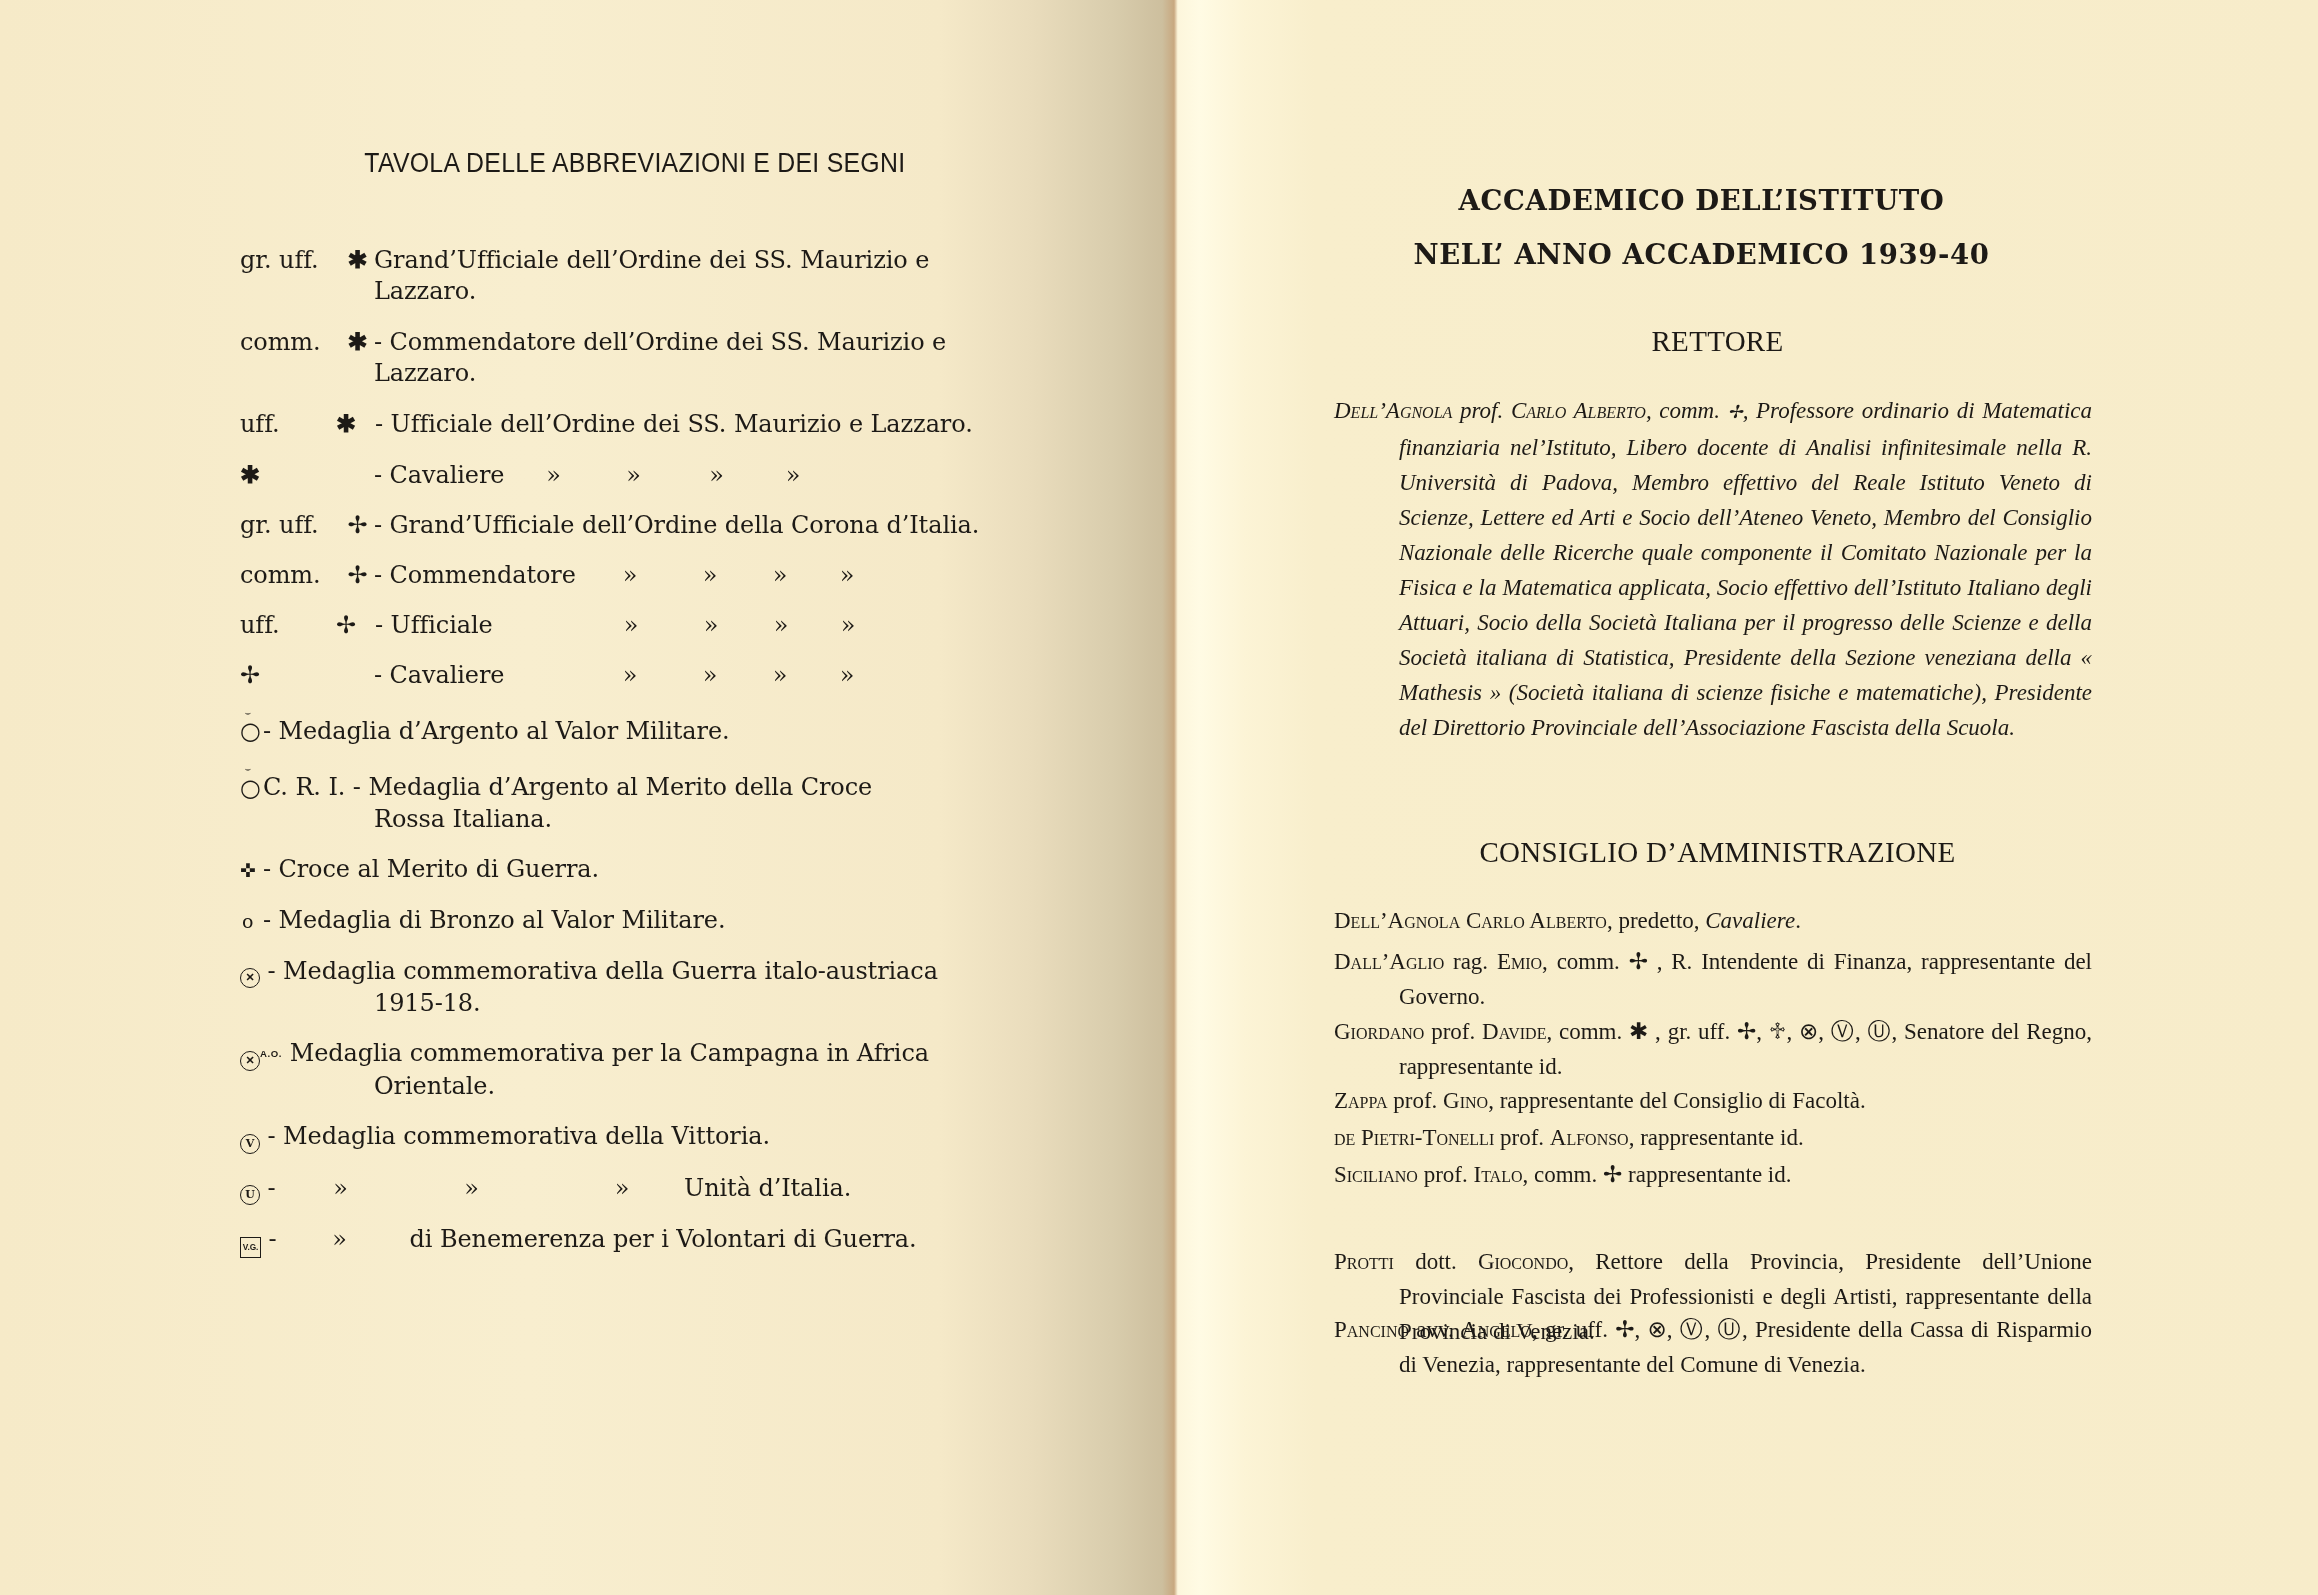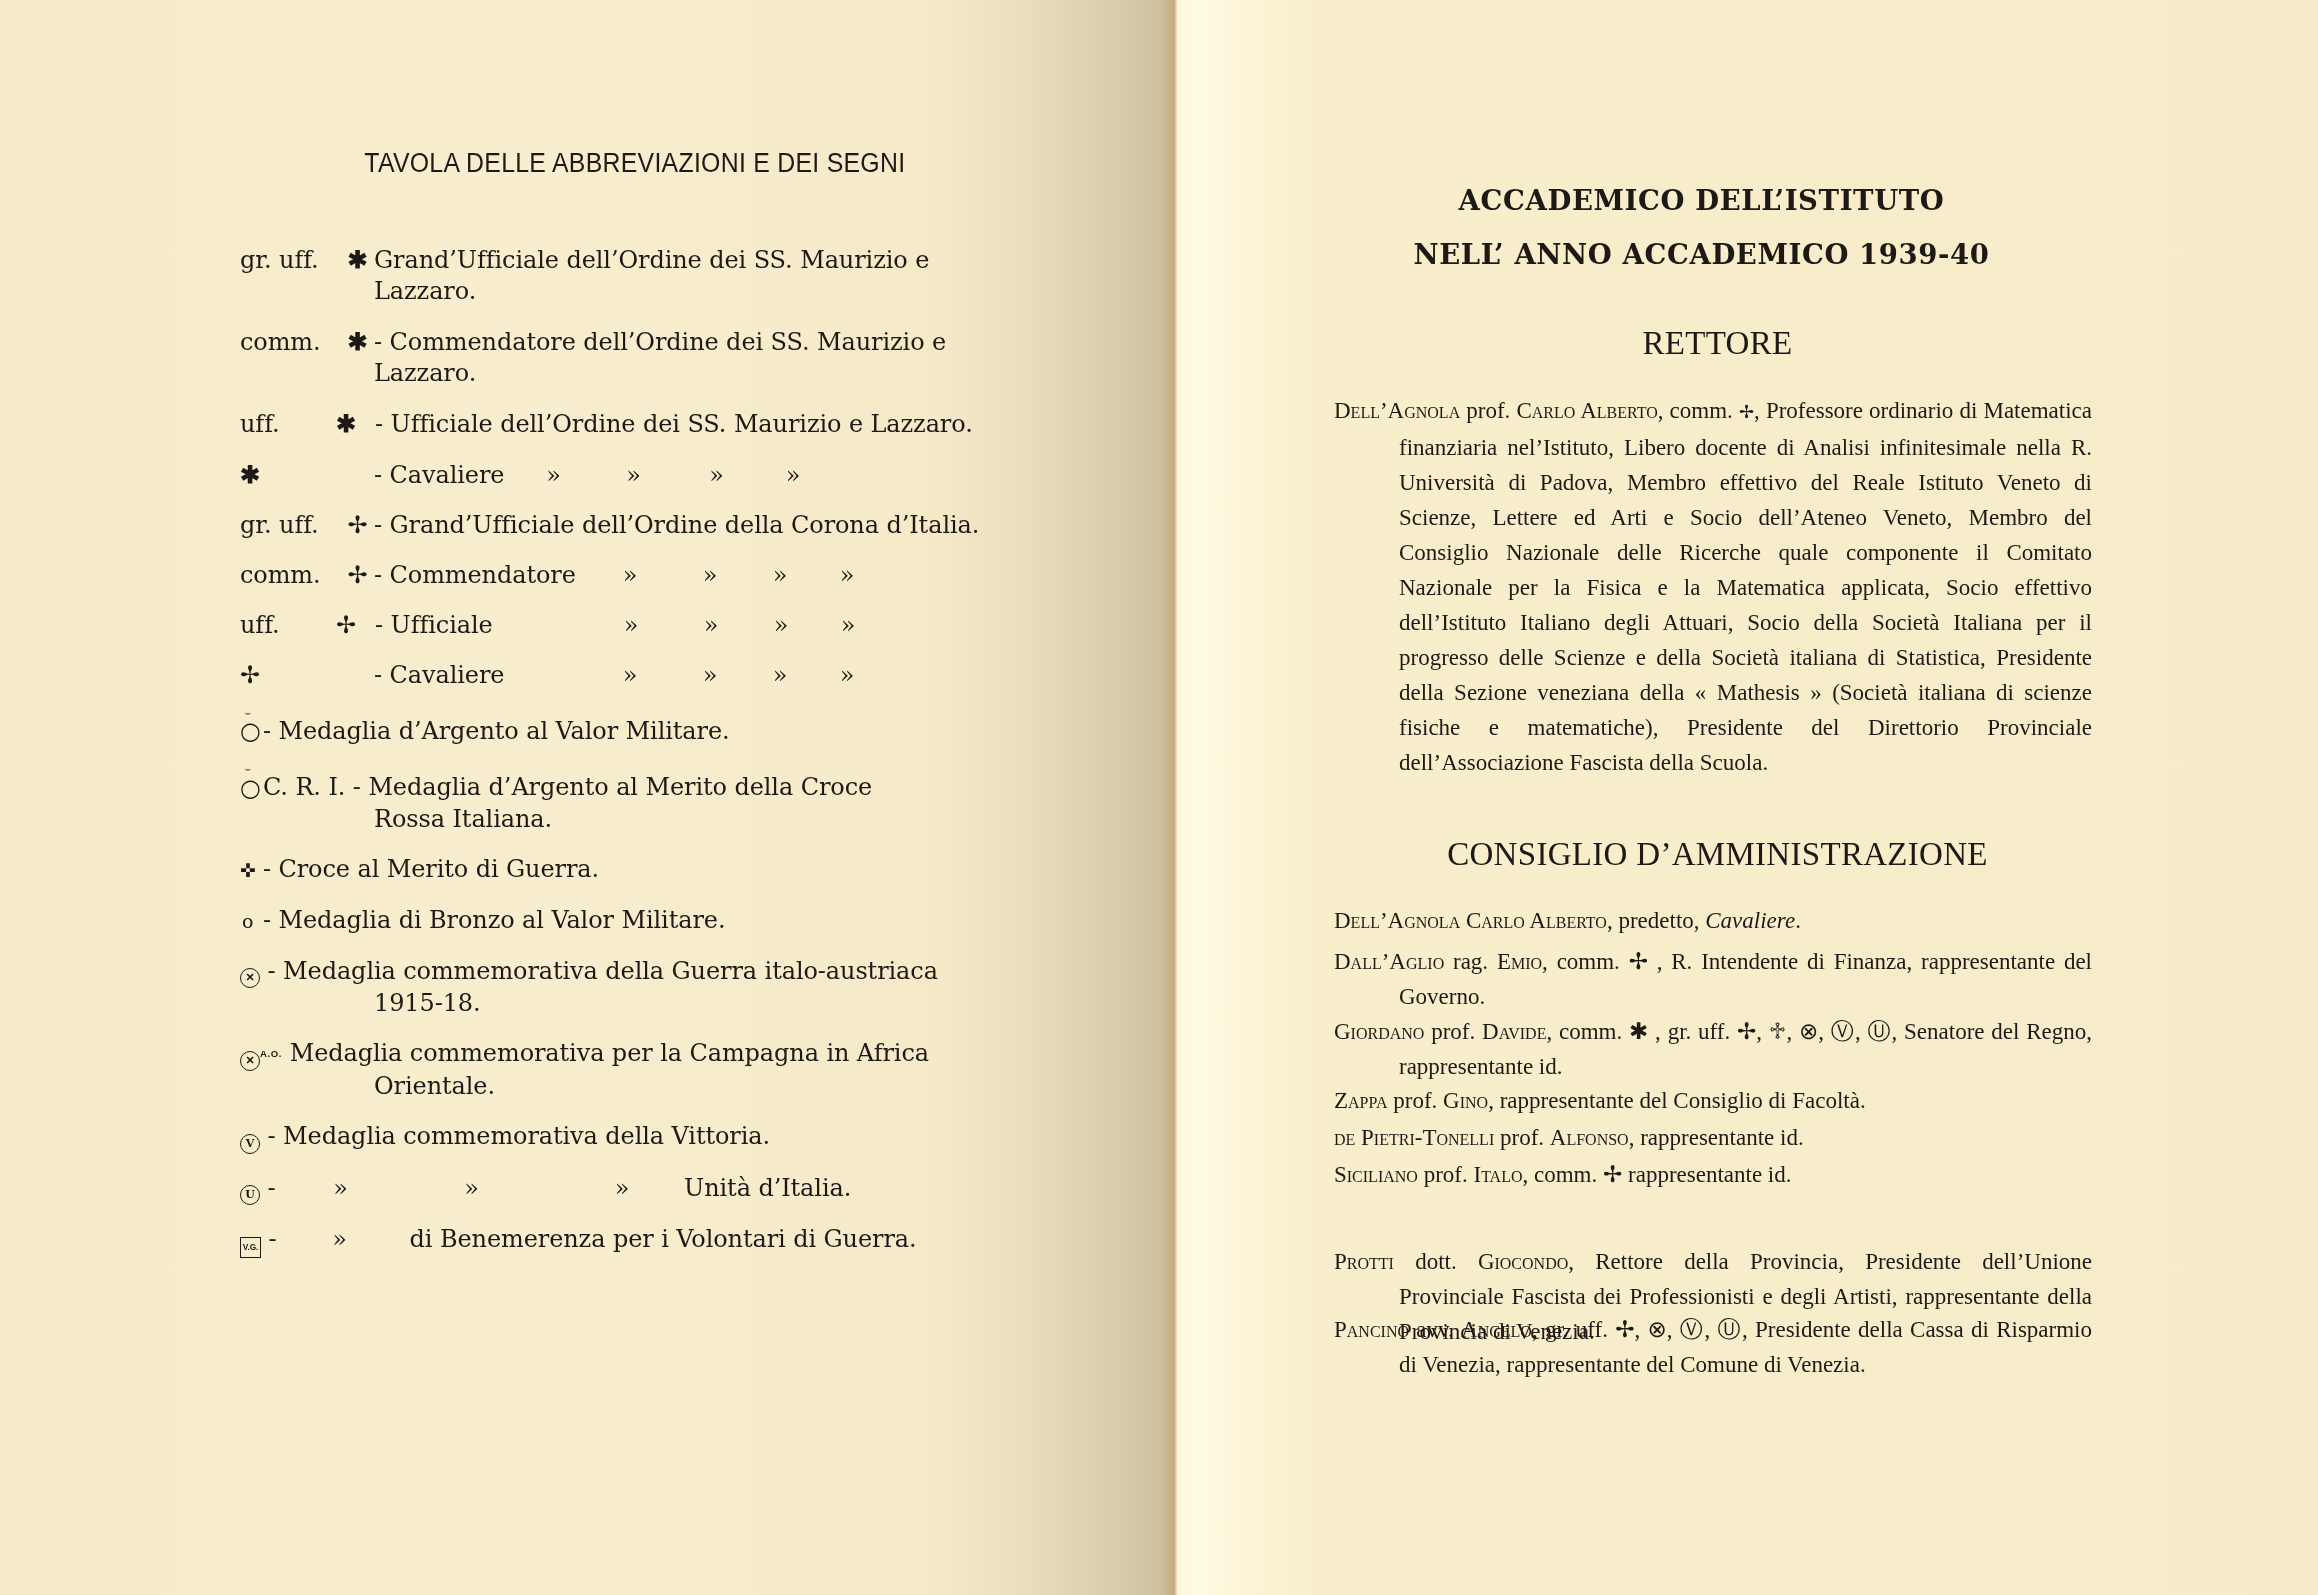--- a/index.html
+++ b/index.html
@@ -54,33 +54,33 @@
   
   .r-title {
     position: absolute; left: 1174px; width: 1145px; top: 173px; text-align: center;
     padding-right: 90px; box-sizing: border-box;
     font-family: "DejaVu Serif", serif; font-size: 27.5px; font-weight: bold; line-height: 54px;
     letter-spacing: 0.6px;
   }
   .r-section {
     position: absolute; left: 1174px; width: 1145px; text-align: center; padding-right: 58px;
     box-sizing: border-box;
-    font-family: "Liberation Serif", serif; font-size: 33px; letter-spacing: 0.3px;
+    font-family: "Liberation Serif", serif; font-size: 29px; letter-spacing: 0.3px;
   }
   #rettore-heading { top: 325px; }
   #consiglio-heading { top: 836px; }
   .entry {
     position: absolute; left: 1334px; width: 758px;
     font-family: "Liberation Serif", serif; font-size: 23px; line-height: 35px;
     text-align: justify; text-indent: -65px; padding-left: 65px; box-sizing: border-box;
   }
   .entry .sc { font-variant: small-caps; }
   .entry .it { font-style: italic; }
   .entry .orn { font-size: 18px; }
-  #rettore-entry { top: 393px; }
+  #rettore-entry { top: 393px; font-style: italic; }
   #c-entry-0 { top: 903px; }
   #c-entry-1 { top: 944px; }
   #c-entry-2 { top: 1014px; }
   #c-entry-3 { top: 1083px; }
   #c-entry-4 { top: 1120px; }
   #c-entry-5 { top: 1157px; }
   #c-entry-6 { top: 1244px; }
   #c-entry-7 { top: 1312px; }
 </style>
 </head>

